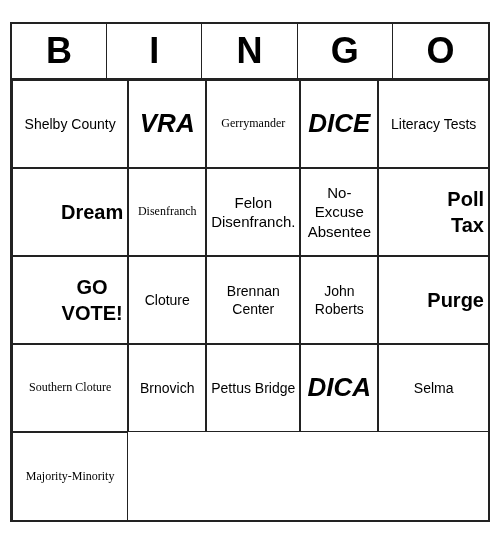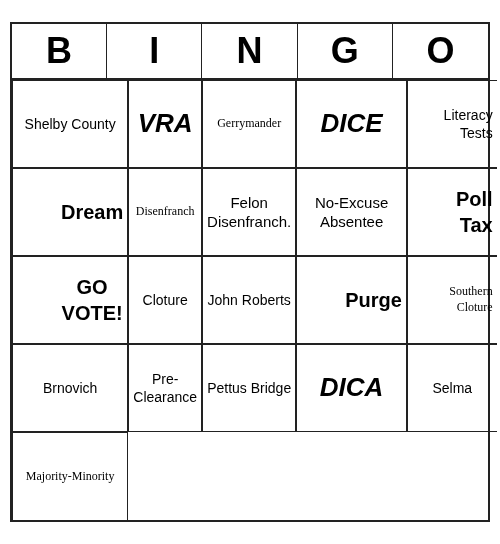--- a/index.html
+++ b/index.html
@@ -115,33 +115,33 @@
       <div class="bingo-cell">
         <span class="medium-text">Poll Tax</span>
       </div>
       <div class="bingo-cell">
         <span class="medium-text">GO VOTE!</span>
       </div>
       <div class="bingo-cell">
         <span>Cloture</span>
       </div>
       <div class="bingo-cell">
+        <span>Brennan Center</span>
+      </div>
+      <div class="bingo-cell">
         <span>John Roberts</span>
       </div>
       <div class="bingo-cell">
         <span class="medium-text">Purge</span>
       </div>
       <div class="bingo-cell">
         <span class="small-text">Southern Cloture</span>
       </div>
       <div class="bingo-cell">
         <span>Brnovich</span>
-      </div>
-      <div class="bingo-cell">
-        <span>Pre-Clearance</span>
       </div>
       <div class="bingo-cell">
         <span>Pettus Bridge</span>
       </div>
       <div class="bingo-cell">
         <span class="large-text">DICA</span>
       </div>
       <div class="bingo-cell">
         <span>Selma</span>
       </div>

